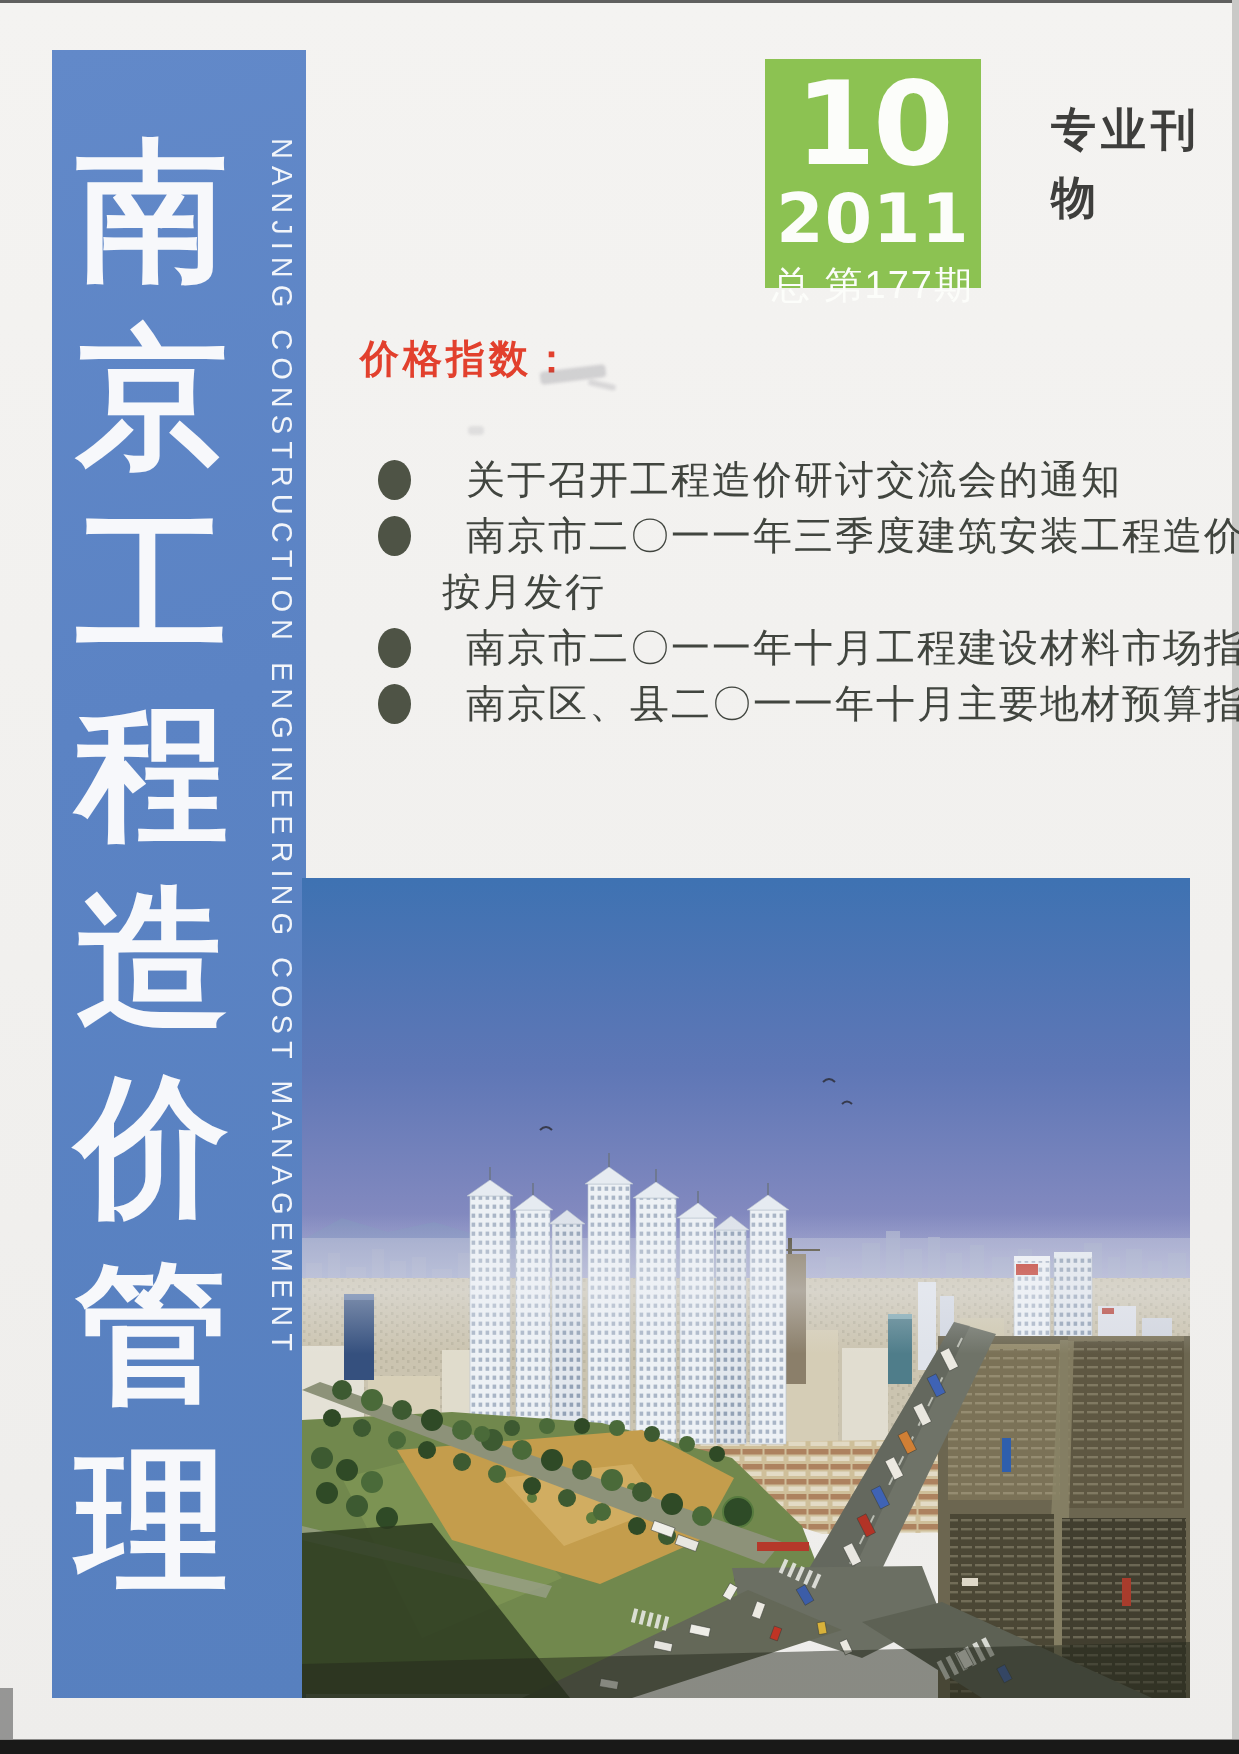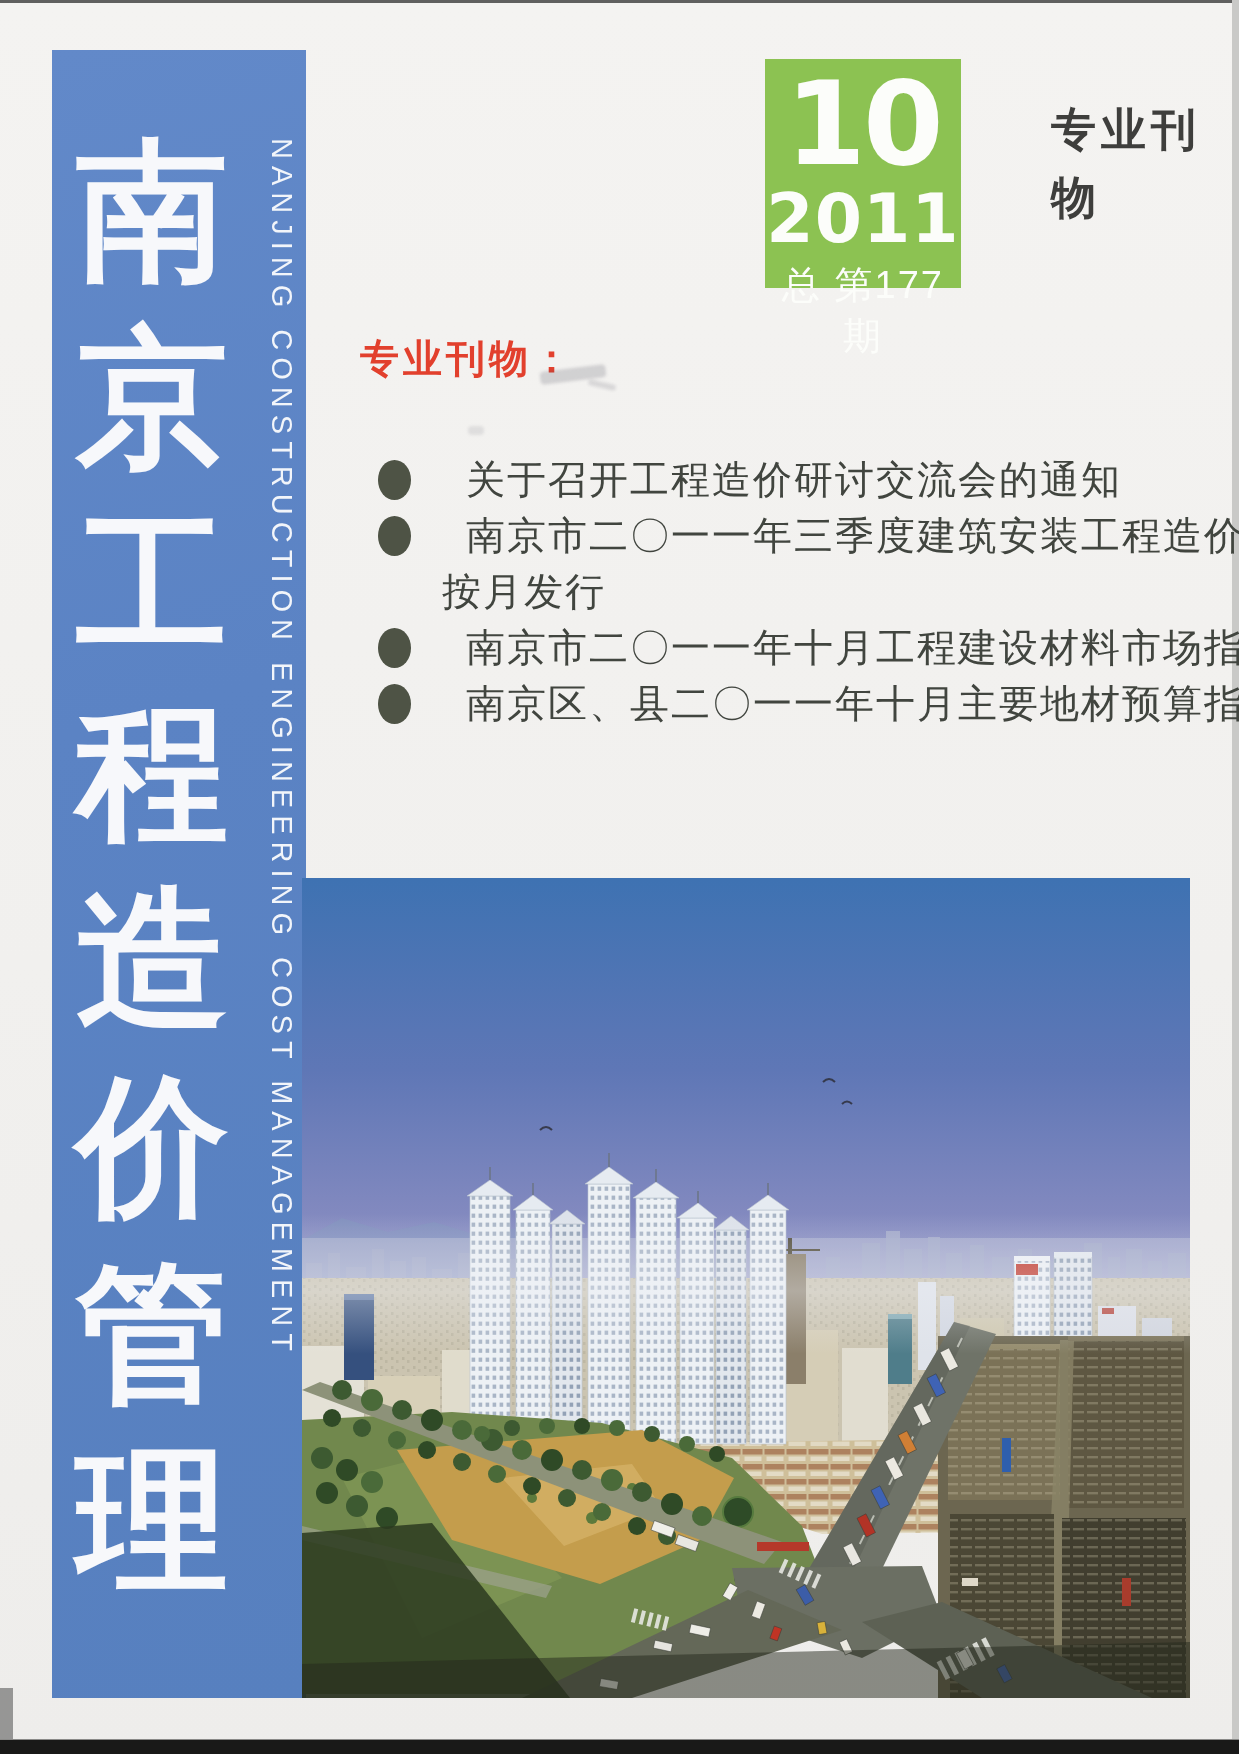--- a/index.html
+++ b/index.html
@@ -17,21 +17,21 @@
   .masthead{position:absolute;left:52px;top:50px;width:254px;height:1648px;
     background:linear-gradient(165deg,#6289c9 0%,#5b83c4 40%,#5780bf 100%);}
   .cn-col{position:absolute;left:8px;top:68px;width:184px;display:flex;flex-direction:column;}
   .cn-col .ch{height:187px;line-height:187px;font-size:152px;font-weight:900;color:#f7f8fb;
     text-align:center;font-family:"DejaVu Sans","Liberation Sans",sans-serif;}
   .en-col{position:absolute;right:8px;top:88px;height:1540px;
     writing-mode:vertical-rl;font-size:29px;letter-spacing:7px;color:#f2f5fa;
     font-family:"Liberation Sans",sans-serif;white-space:nowrap;}
 
   
-  .issue-badge{position:absolute;left:765px;top:59px;width:196px;height:229px;
+  .issue-badge{position:absolute;left:765px;top:59px;width:216px;height:229px;
     background:#8cc252;color:#fcfdfa;text-align:center;}
   .issue-month{margin-top:6px;font-size:116px;font-weight:800;line-height:1.02;letter-spacing:-3px;
     font-family:"DejaVu Sans","Liberation Sans",sans-serif;}
   .issue-year{font-size:68px;font-weight:800;line-height:1;margin-top:2px;letter-spacing:1px;
     font-family:"DejaVu Sans","Liberation Sans",sans-serif;}
   .issue-no{font-size:38px;font-weight:500;margin-top:7px;letter-spacing:2px;}
 
   
   .pub-info{position:absolute;left:1003px;top:96px;font-size:45px;font-weight:900;color:#3e3e3c;
     letter-spacing:5px;line-height:1.5;font-family:"DejaVu Sans","Liberation Sans",sans-serif;margin-left:48px;}
@@ -81,21 +81,21 @@
   <div class="issue-badge">
     <div class="issue-month">10</div>
     <div class="issue-year">2011</div>
     <div class="issue-no">总 第177期</div>
   </div>
 
   <div class="pub-info">
     <div>专业刊物</div>
   </div>
 
-  <h2 class="hl-heading">专业刊物：</h2>
+  <h2 class="hl-heading">价格指数：</h2>
   <ul class="hl-list">
     <li>
       <span class="dot"></span>
       <span>关于召开工程造价研讨交流会的通知</span>
     </li>
     <li>
       <span class="dot"></span>
       <span>南京市二〇一一年三季度建筑安装工程造价指数、三材</span>
     </li>
     <li class="sub">

